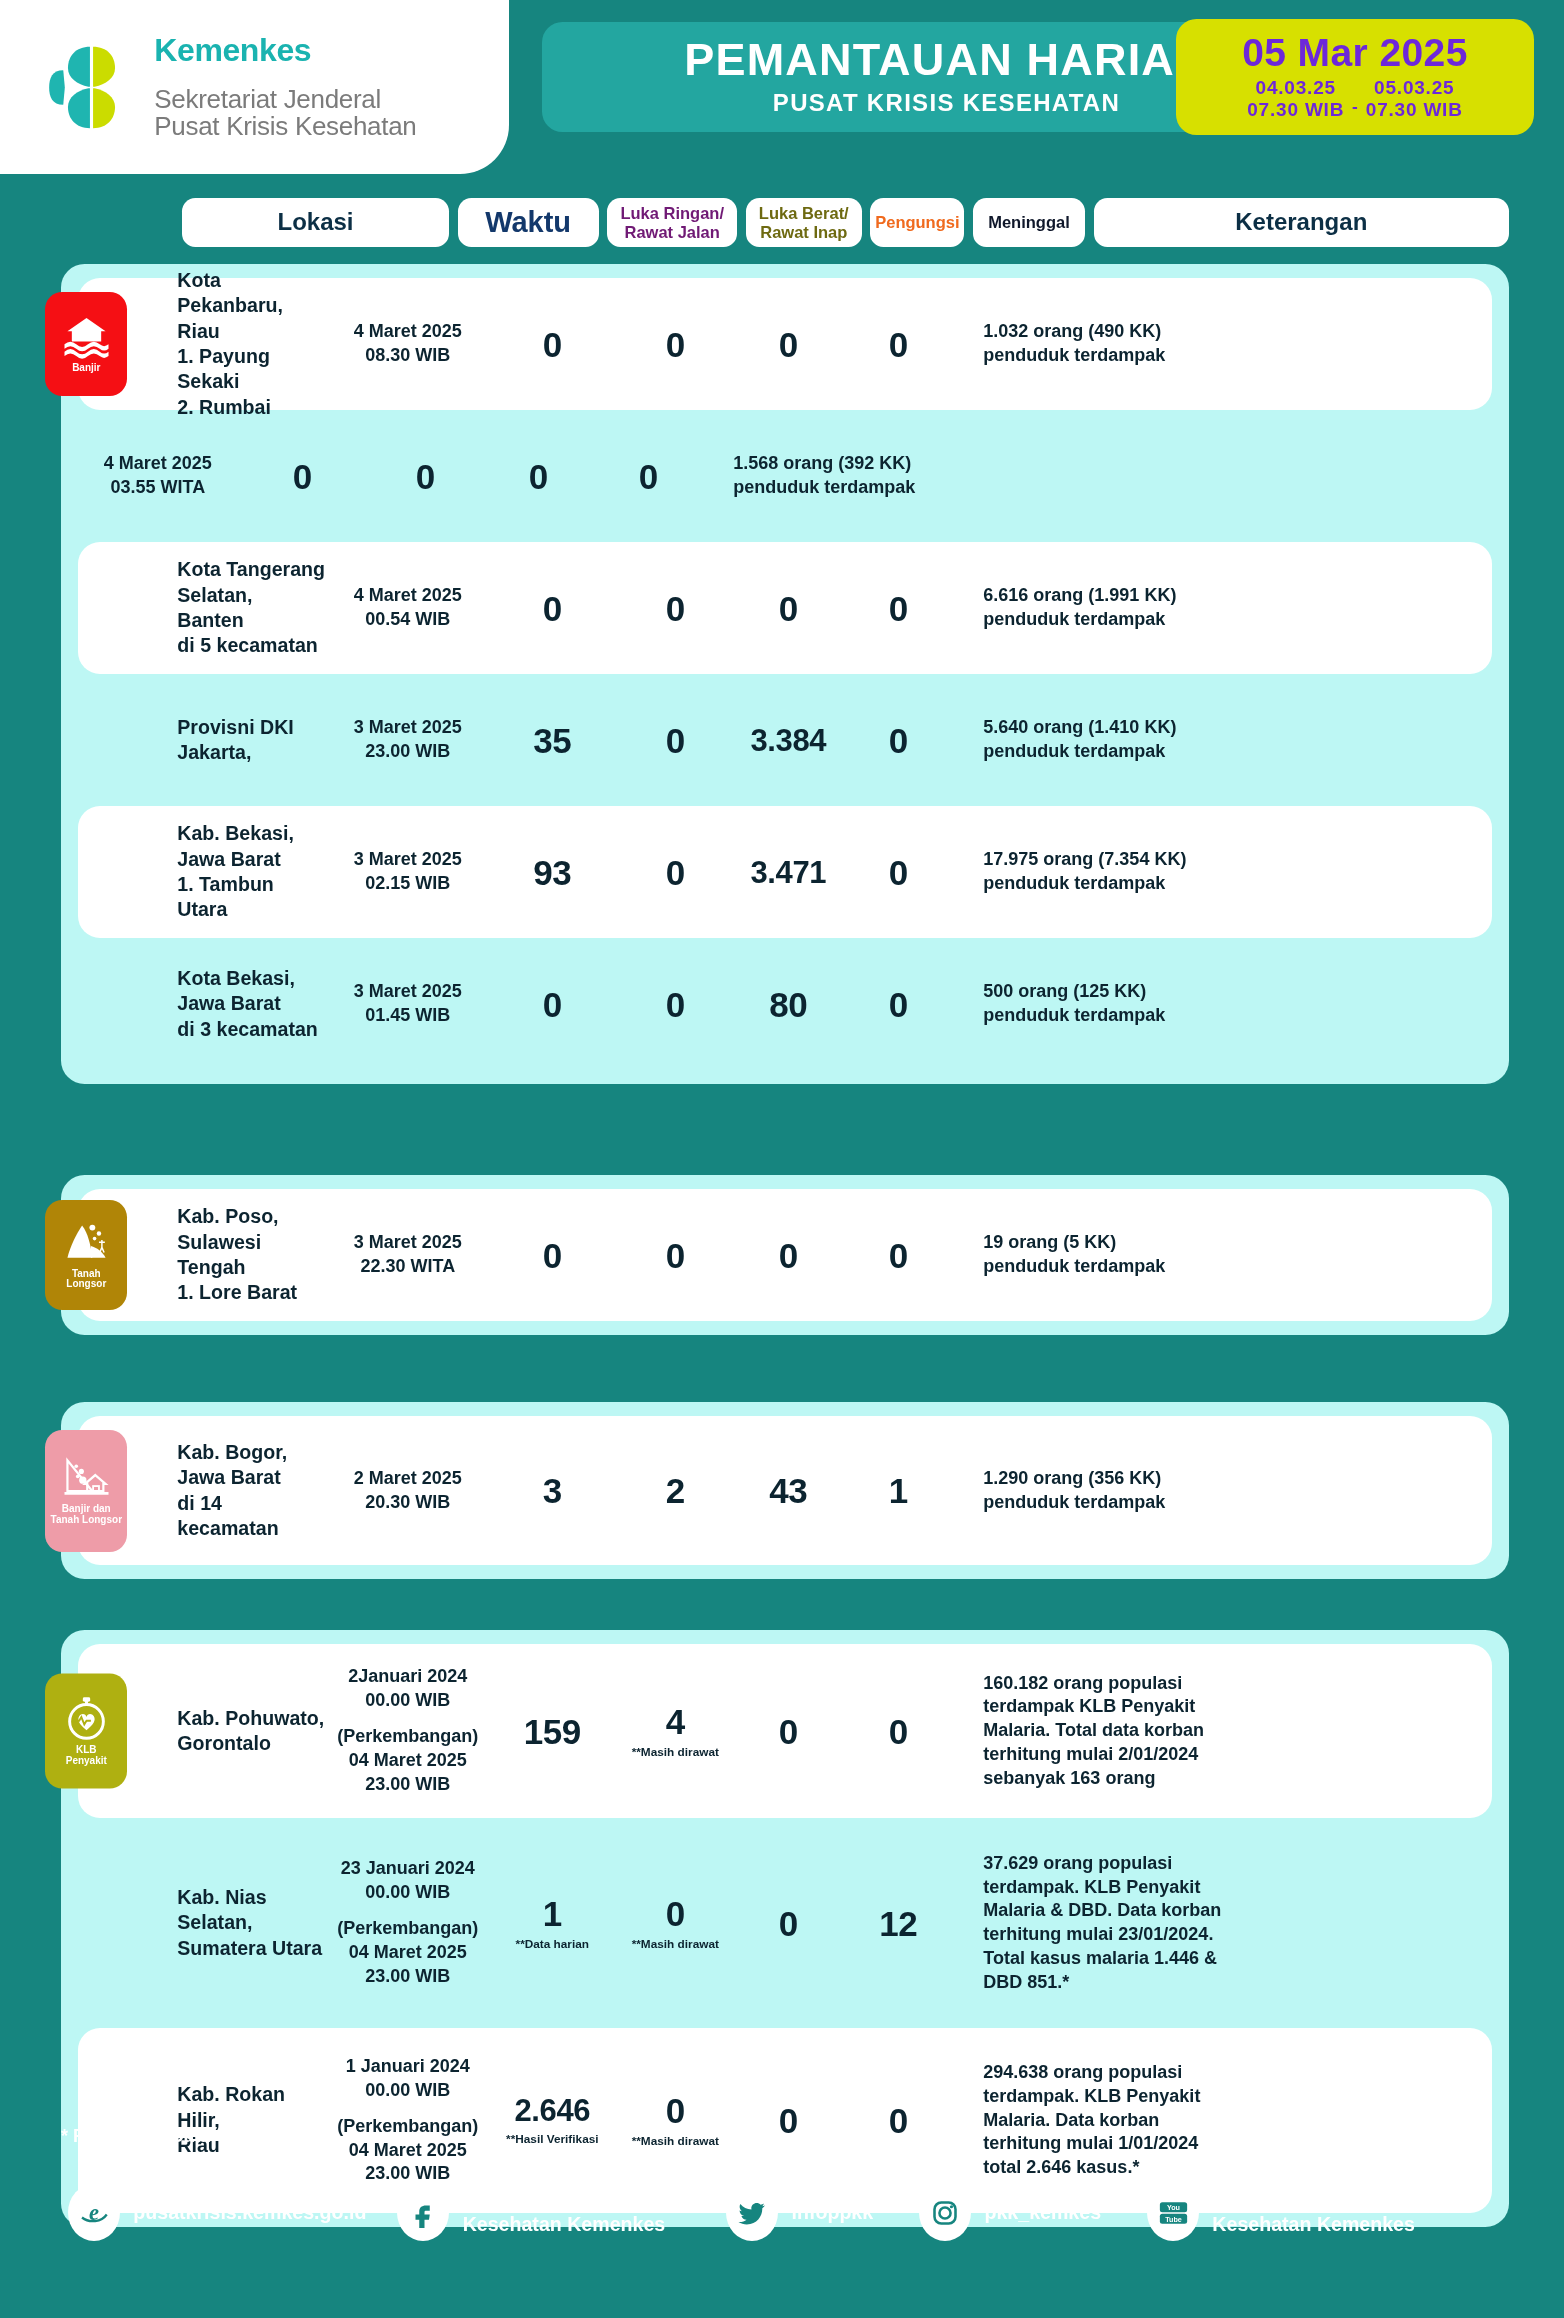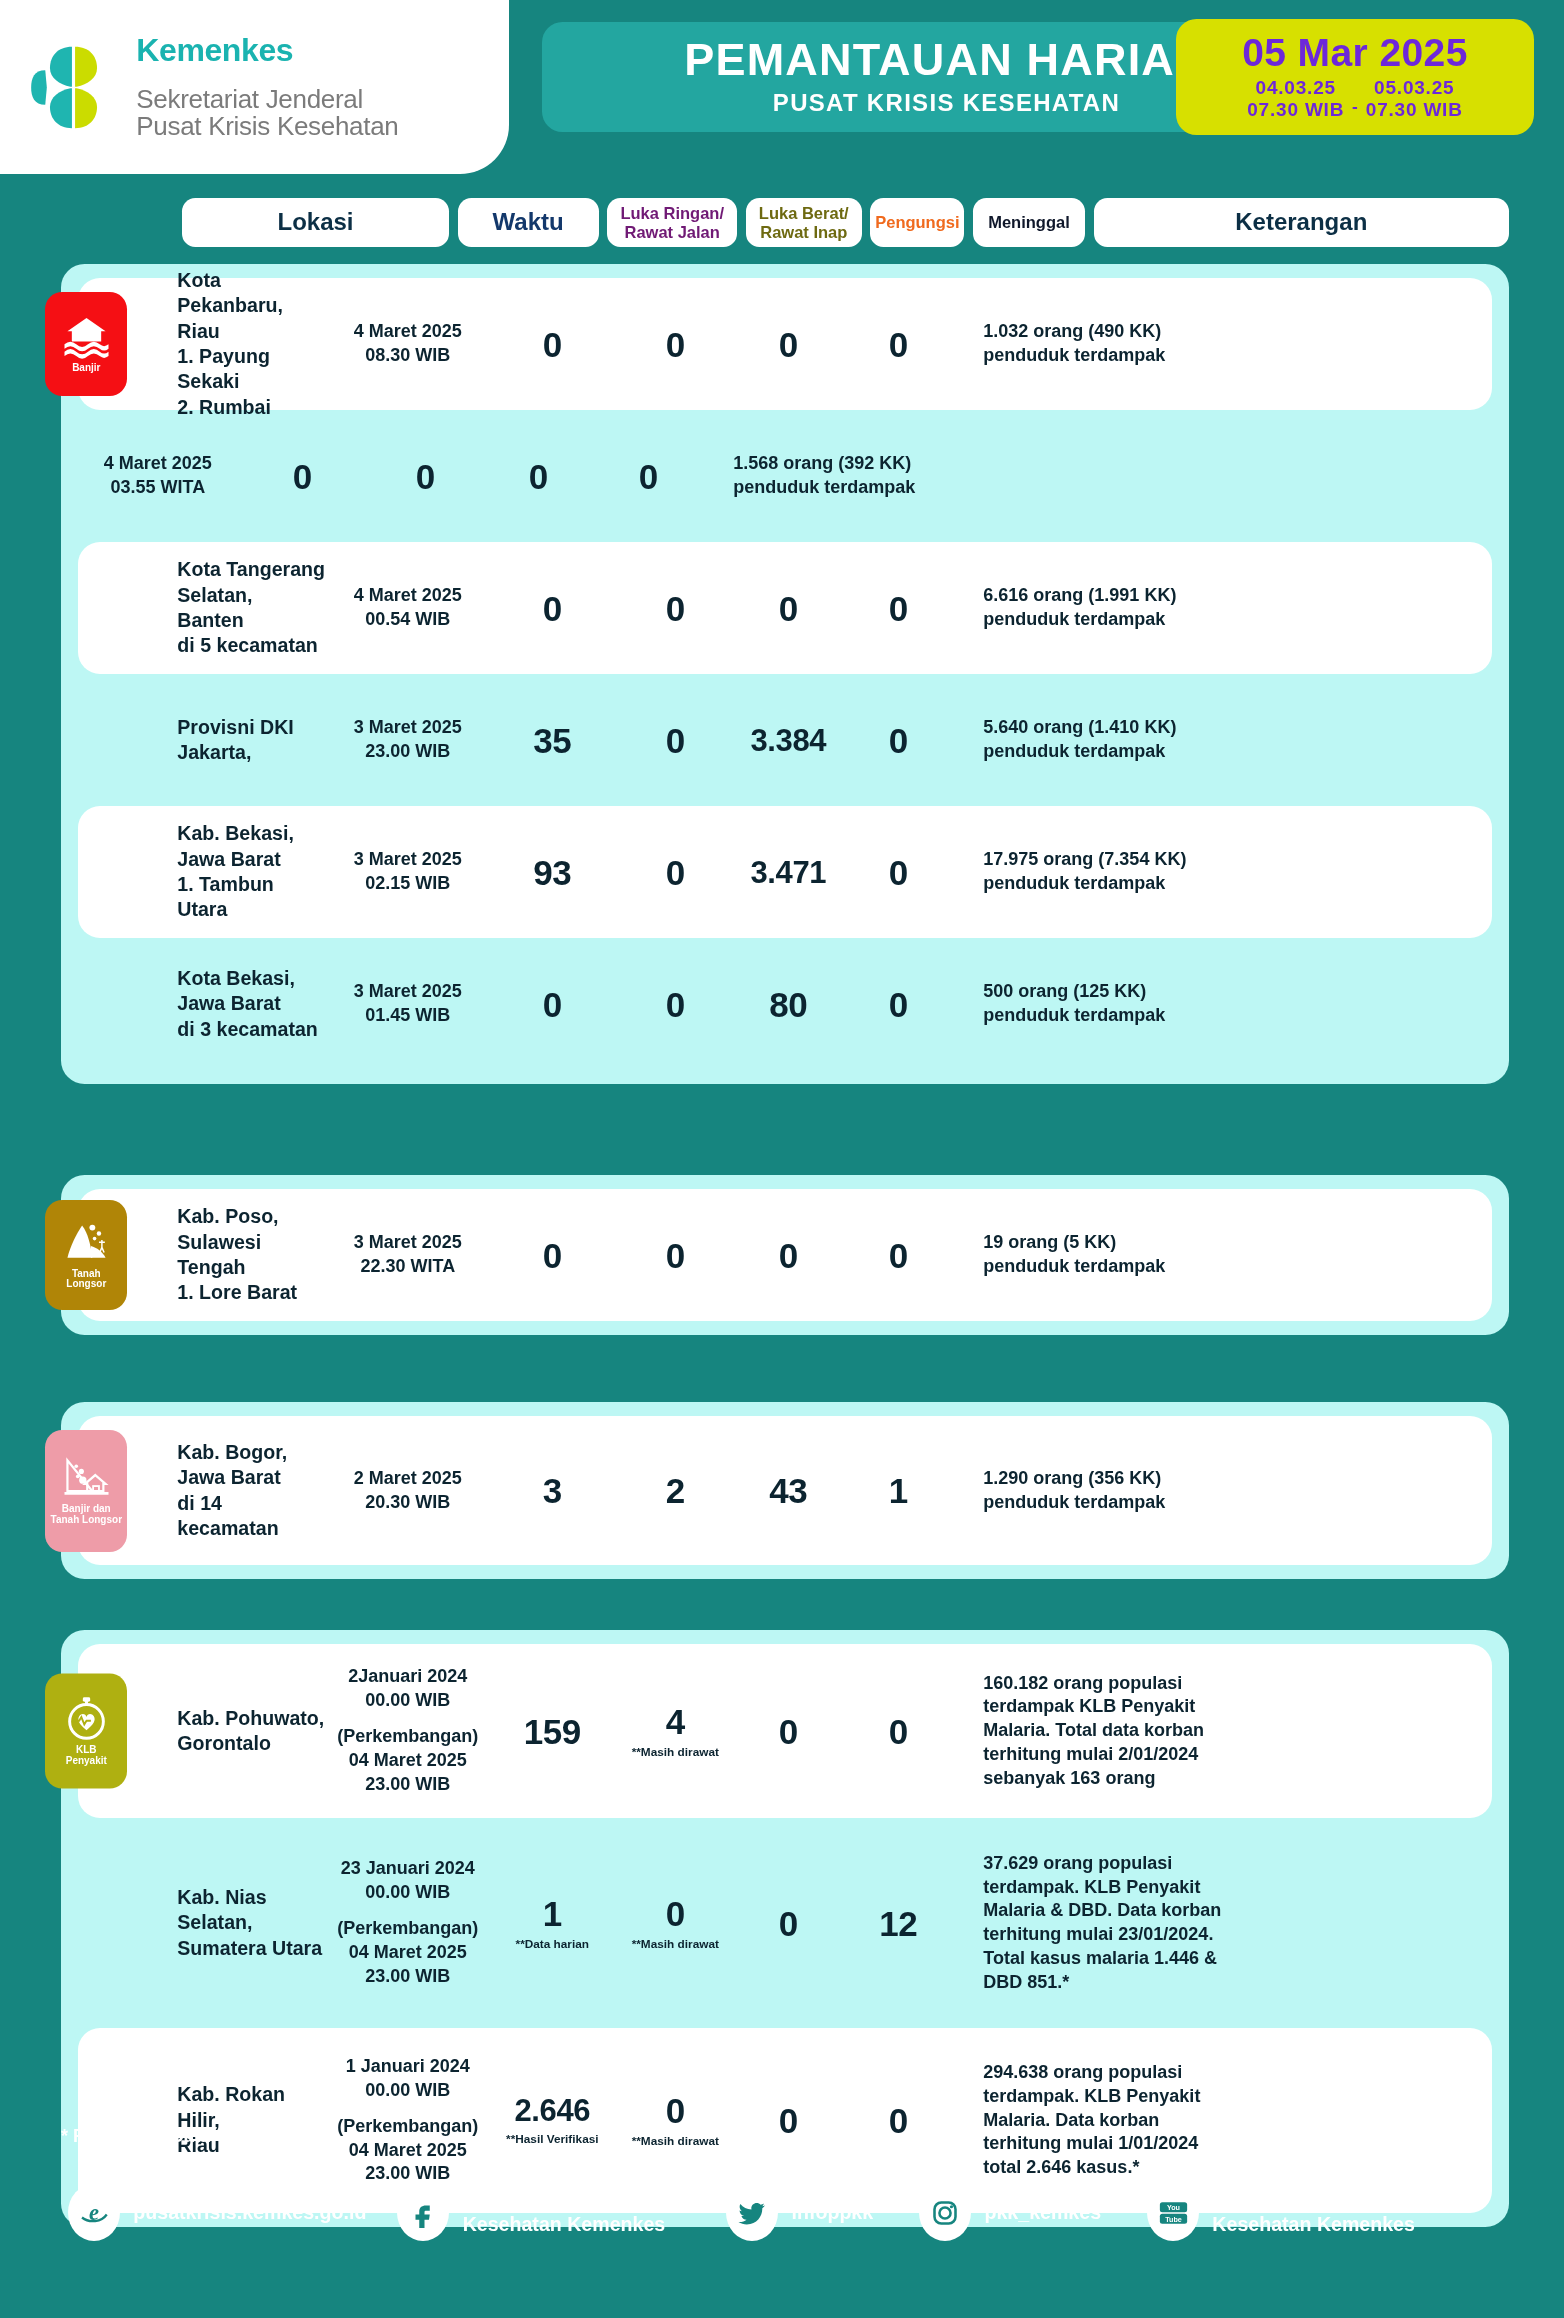--- a/index.html
+++ b/index.html
@@ -9,21 +9,21 @@
     width:1564px; height:2319px; position:relative;
     font-family:"Liberation Sans", sans-serif;
     color:#0C2430; overflow:hidden;
   }
 
   
   .header { position:absolute; left:0; top:0; width:1564px; height:174px; }
   .logo-panel {
     position:absolute; left:0; top:0; width:509px; height:174px;
     background:#fff; border-bottom-right-radius:49px;
-    display:flex; align-items:center; padding-left:28px; gap:17.3px;
+    display:flex; align-items:center; padding-left:46px; gap:17.3px;
   }
   .logo-mark { width:91px; height:91px; position:relative; flex:none; }
   .logo-text { display:flex; flex-direction:column; line-height:1.04; }
   .logo-l1 { font-size:32px; font-weight:bold; color:#1AB3B0; letter-spacing:-0.4px; }
   .logo-l2 { font-size:26px; font-weight:500; color:#7B7B7B; letter-spacing:-0.3px;margin-top:19px; }
   .logo-l3 { font-size:26px; font-weight:500; color:#7B7B7B; letter-spacing:-0.3px; }
 
   .title-box {
     position:absolute; left:542px; top:22px; width:809px; height:110px;
     background:#23A6A0; border-radius:20.4px;
@@ -53,21 +53,21 @@
   .colhead {
     position:absolute; left:182px; top:198px; width:1327px; height:49px;
     display:flex; gap:8.6px; align-items:stretch;
   }
   .ch {
     background:#fff; border-radius:13.3px;
     display:flex; flex-direction:column; align-items:center; justify-content:center;
     text-align:center; font-weight:bold; line-height:1.12;
   }
   .ch-lokasi      { width:267px; font-size:24px; color:#0C2F45; }
-  .ch-waktu       { width:141px; font-size:24px; color:#13386B; }
+  .ch-waktu       { width:141px; font-size:29px; color:#13386B; }
   .ch-ringan      { width:130px; font-size:16.5px; color:#701a75; }
   .ch-berat       { width:116px; font-size:16.5px; color:#6E6A11; }
   .ch-pengungsi   { width:94px; font-size:16.5px; color:#F06A1E; }
   .ch-meninggal   { width:112px; font-size:16.5px; color:#0f172a; }
   .ch-keterangan  { flex:1;      font-size:24px; color:#0C2F45; }
 
   
   .section {
     position:absolute; left:61px; width:1448px;
     background:#BDF7F4; border-radius:23.6px;

